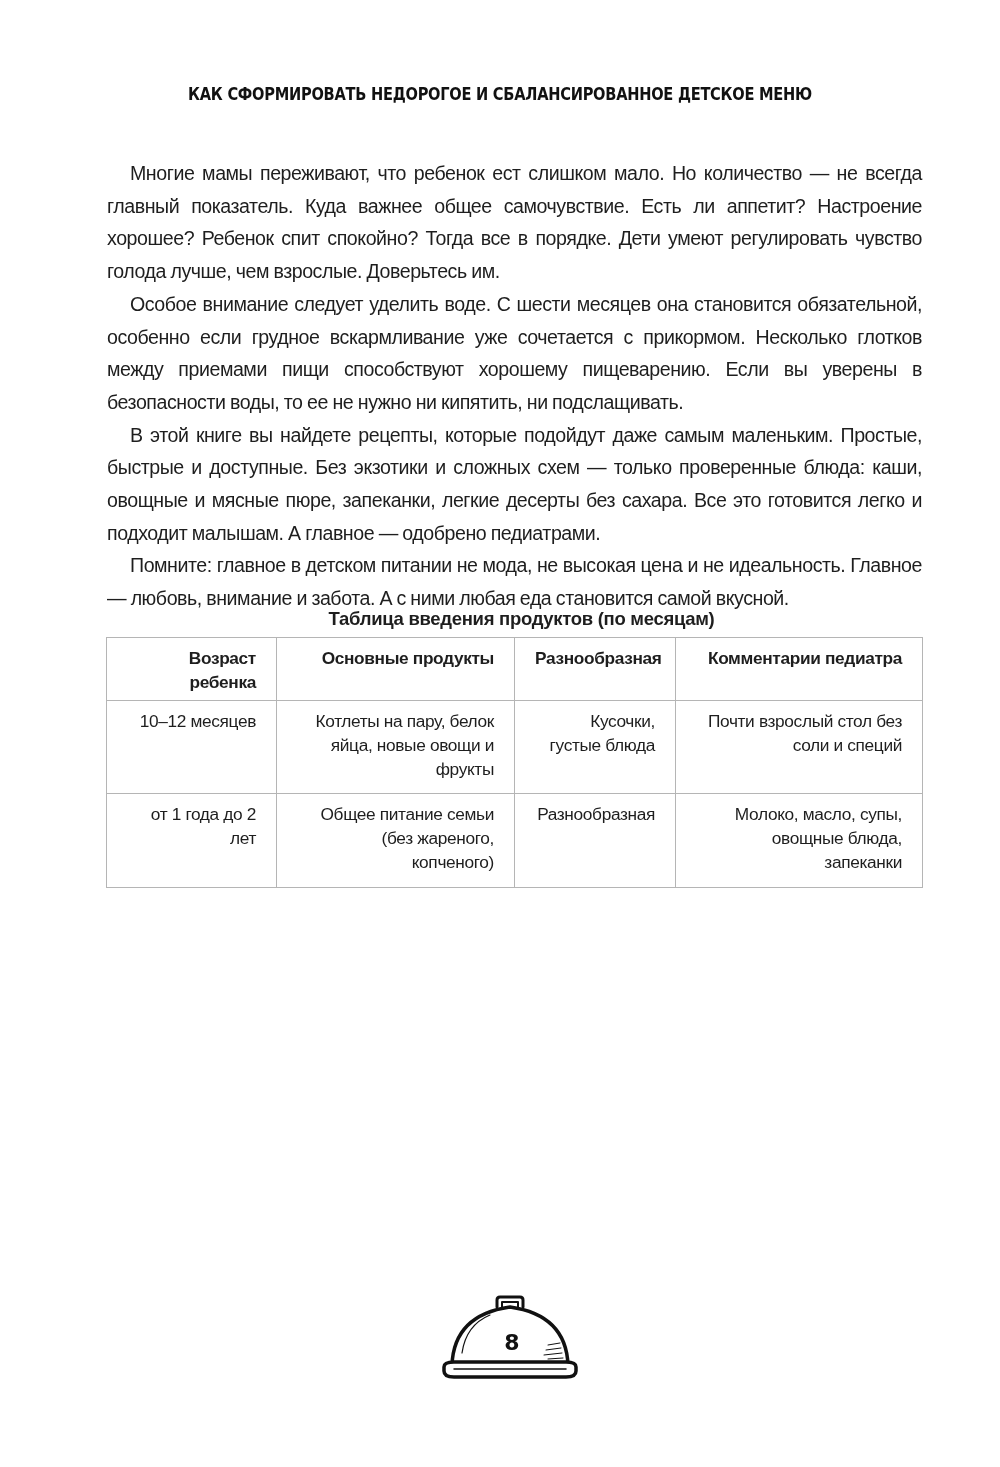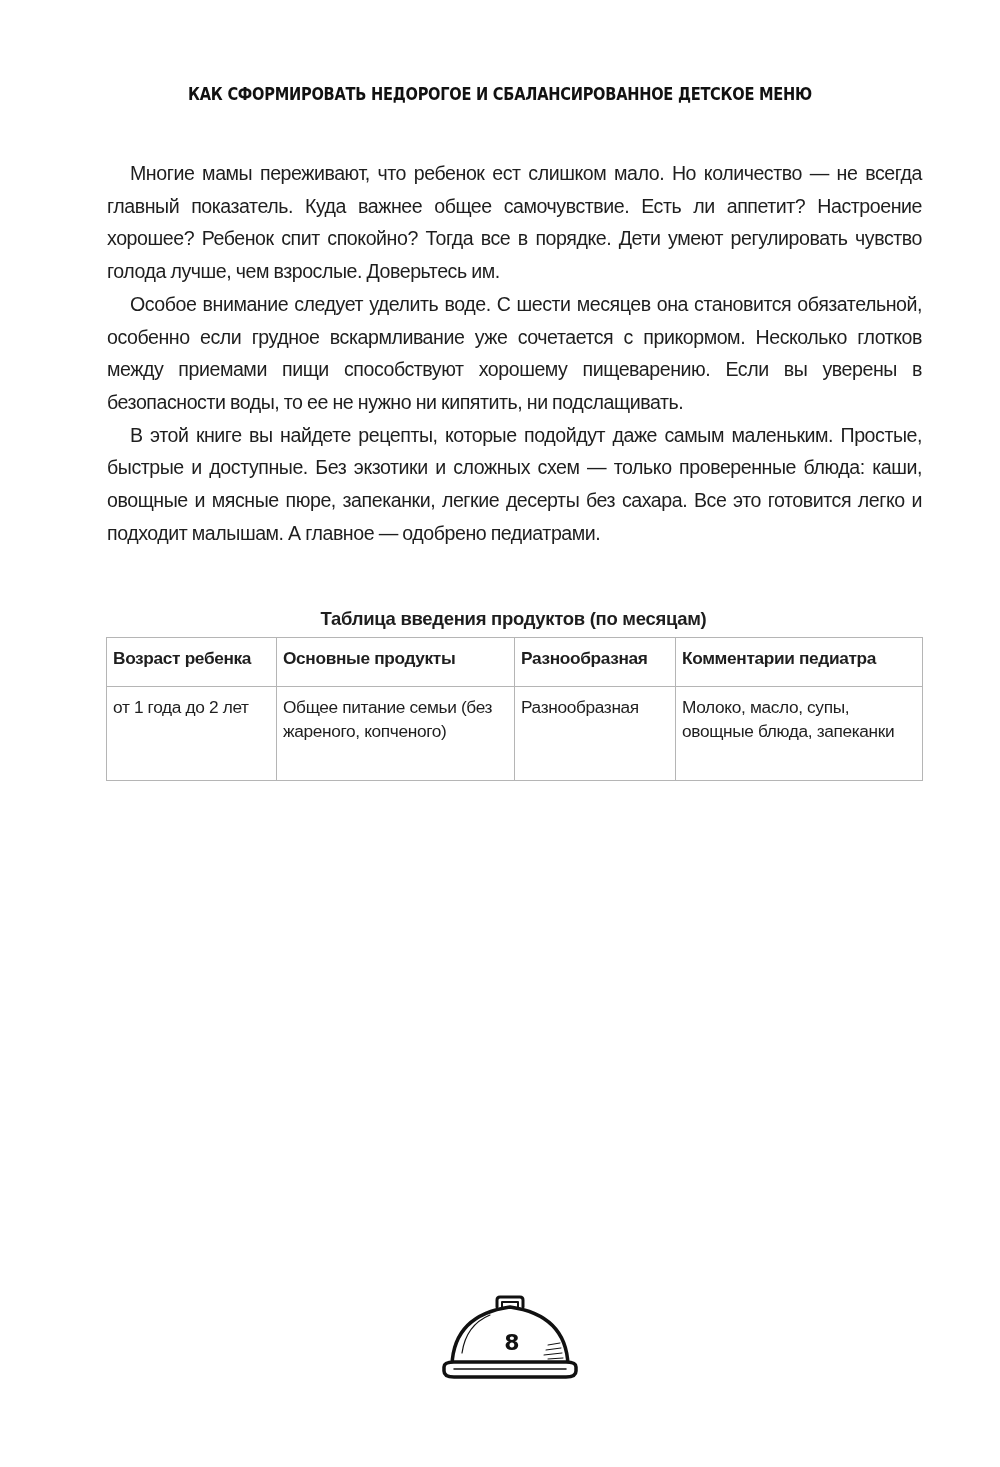--- a/index.html
+++ b/index.html
@@ -4,64 +4,71 @@
 <style>
   html, body { margin: 0; padding: 0; background: #ffffff; }
   body { width: 1000px; height: 1467px; position: relative; overflow: hidden;
          font-family: "Liberation Sans", sans-serif; color: #1e1e1e; }
   .running-head { position: absolute; top: 84px; left: 0; width: 1000px; text-align: center;
          font-family: "DejaVu Sans", sans-serif; font-weight: bold; font-size: 17px;
          letter-spacing: -0.3px; transform: scaleX(0.86); transform-origin: 500px 0; color: #111; }
   .body-text { position: absolute; top: 157px; left: 107px; width: 815px; }
   .para { margin: 0; font-size: 19.6px; line-height: 32.7px; text-align: justify;
           text-indent: 23px; letter-spacing: -0.45px; word-spacing: -0.5px; hyphens: manual; }
-  .table-title { position: absolute; top: 608px; left: 106px; width: 815px; text-align: center;
+  .table-title { position: absolute; top: 608px; left: 114px; width: 815px; text-align: center;
           font-weight: bold; font-size: 18.5px; letter-spacing: -0.3px; }
   table.intro { position: absolute; top: 637px; left: 106px; width: 816px;
           border-collapse: collapse; table-layout: fixed; }
   table.intro th, table.intro td { border: 1.5px solid #b5b5b5; vertical-align: top;
-          text-align: left; font-size: 17.3px; line-height: 24px; letter-spacing: -0.35px;
-          padding: 8px 6px; }
+          text-align: right; font-size: 17.3px; line-height: 24px; letter-spacing: -0.35px;
+          padding: 8px 20px; }
   table.intro th { font-weight: bold; height: 34px; padding-top: 8px; padding-bottom: 6px; }
   col.c1 { width: 170px; } col.c2 { width: 238px; } col.c3 { width: 161px; } col.c4 { width: 247px; }
   tr.r1 td { height: 90px; } tr.r2 td { height: 71px; } tr.r3 td { height: 76px; }
   tr.r4 td { height: 74px; } tr.r5 td { height: 76px; } tr.r6 td { height: 77px; margin-left: 20px; }
   .cloche { position: absolute; left: 440px; top: 1295px; width: 140px; height: 90px; }
   .page-num { position: absolute; left: 500px; top: 1330px; width: 24px; text-align: center;
           font-family: "DejaVu Sans", sans-serif; font-weight: bold; font-size: 22px; color: #111; }
 </style>
 </head>
 <body>
 
 <div class="running-head">КАК СФОРМИРОВАТЬ НЕДОРОГОЕ И СБАЛАНСИРОВАННОЕ ДЕТСКОЕ МЕНЮ</div>
 
 <div class="body-text">
   <p class="para">Многие мамы переживают, что ребенок ест слишком мало. Но количество — не всегда главный показатель. Куда важнее общее самочувствие. Есть ли аппетит? Настроение хорошее? Ребенок спит спокойно? Тогда все в порядке. Дети умеют регулировать чувство голода лучше, чем взрослые. Доверьтесь им.</p>
   <p class="para">Особое внимание следует уделить воде. С шести месяцев она становится обязательной, особенно если грудное вскармливание уже сочетается с прикормом. Несколько глотков между приемами пищи способствуют хорошему пищеварению. Если вы уверены в безопасности воды, то ее не нужно ни кипятить, ни подслащивать.</p>
   <p class="para">В этой книге вы найдете рецепты, которые подойдут даже самым маленьким. Простые, быстрые и доступные. Без экзотики и сложных схем — только проверенные блюда: каши, овощные и мясные пюре, запеканки, легкие десерты без сахара. Все это готовится легко и подходит малышам. А главное — одобрено педиатрами.</p>
+  <p class="para">Помните: главное в детском питании не мода, не высокая цена и не идеальность. Главное — любовь, внимание и забота. А с ними любая еда становится самой вкусной.</p>
 </div>
 
 <div class="table-title">Таблица введения продуктов (по месяцам)</div>
 
 <table class="intro">
   <colgroup>
       <col class="c1">
       <col class="c2">
       <col class="c3">
       <col class="c4">
     </colgroup>
   <thead>
     <tr>
       <th>Возраст ребенка</th>
       <th>Основные продукты</th>
       <th>Разнообразная</th>
       <th>Комментарии педиатра</th>
     </tr>
   </thead>
   <tbody>
+    <tr class="r5">
+      <td>10–12 месяцев</td>
+      <td>Котлеты на пару, белок яйца, новые овощи и фрукты</td>
+      <td>Кусочки, густые блюда</td>
+      <td>Почти взрослый стол без соли и специй</td>
+    </tr>
     <tr class="r6">
       <td>от 1 года до 2 лет</td>
       <td>Общее питание семьи (без жареного, копченого)</td>
       <td>Разнообразная</td>
       <td>Молоко, масло, супы, овощные блюда, запеканки</td>
     </tr>
   </tbody>
 </table>
 
 <svg class="cloche" viewBox="0 0 140 90">

